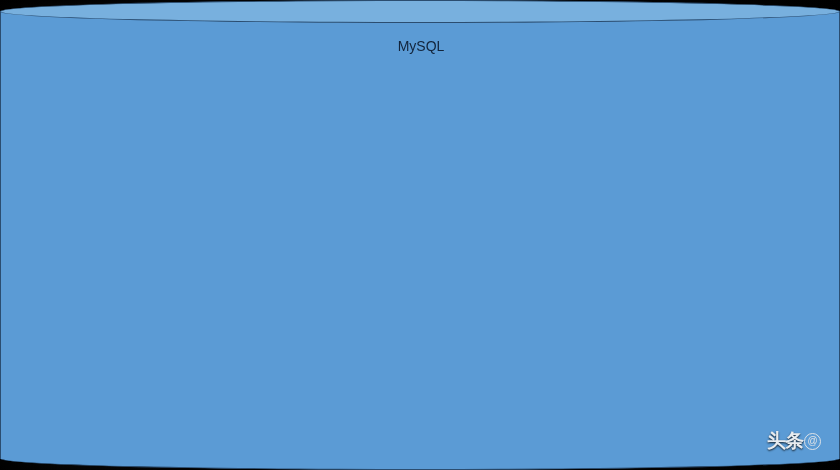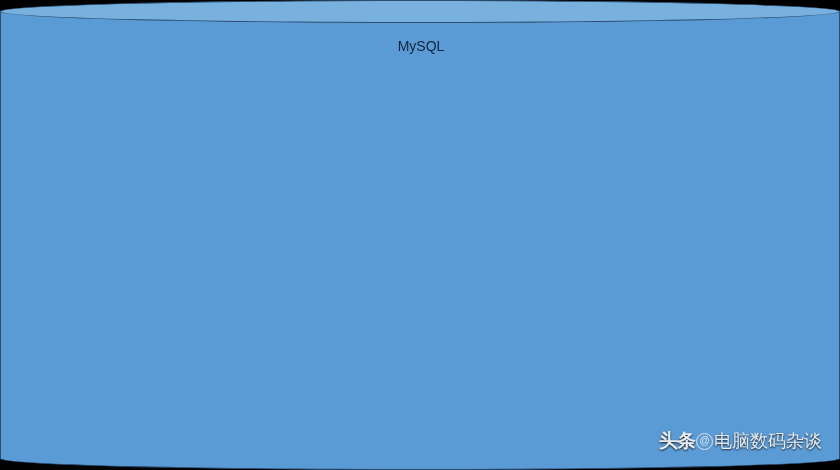--- a/index.html
+++ b/index.html
@@ -360,16 +360,15 @@
       <span class="cyl-body"></span>
       <span class="cyl-top"></span>
       <span class="cyl-label">MySQL</span>
     </div>
 
   </div>
 
   <div class="watermark">
     <span class="wm-logo">头条</span>
     <span class="wm-at">@</span>
-    <span class="wm-name">电脑数码杂谈</span>
   </div>
 
 </div>
 
 </body></html>

